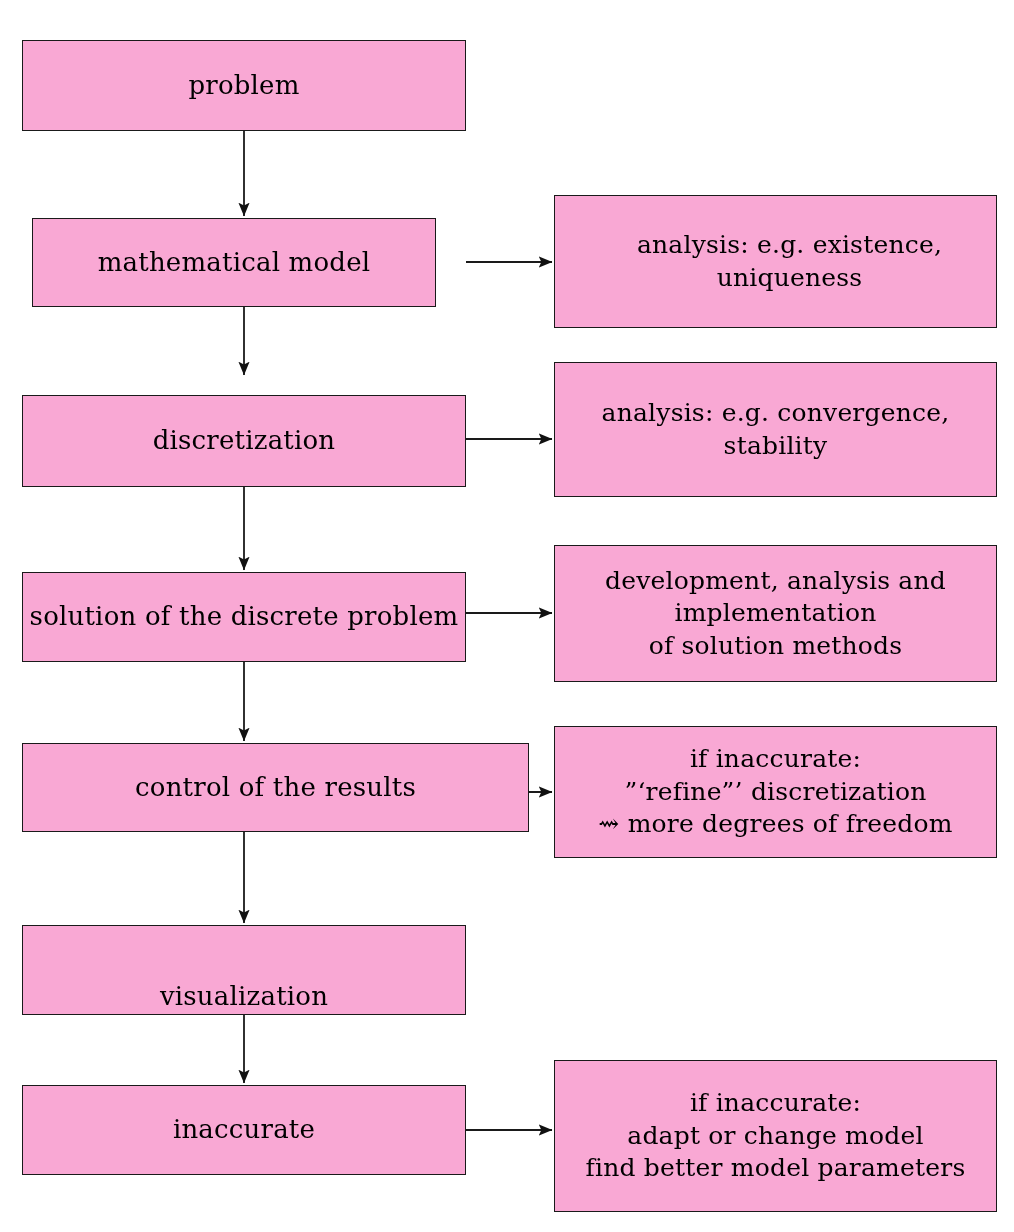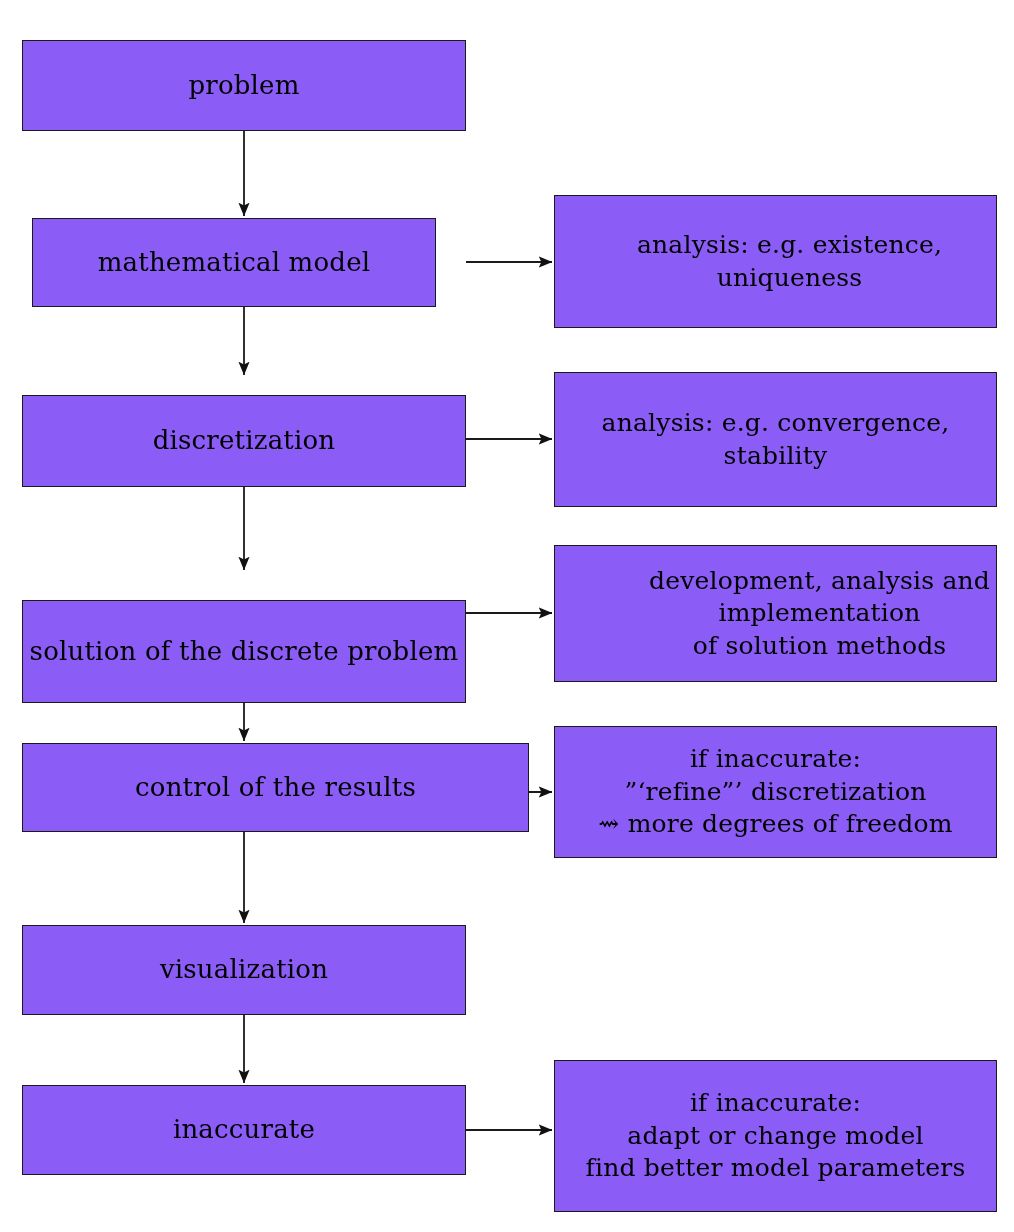--- a/index.html
+++ b/index.html
@@ -12,21 +12,21 @@
     width: 1014px;
     height: 1232px;
     background: #ffffff;
     font-family: "DejaVu Serif", "Liberation Serif", serif;
     overflow: hidden;
   }
   .node {
     position: absolute;
     box-sizing: border-box;
     border: 1.6px solid #1a1a1a;
-    background: #8b5cf6;
+    background: #f9a8d4;
     display: flex;
     align-items: center;
     justify-content: center;
     text-align: center;
   }
   .node .label {
     font-size: 26px;
     line-height: 1.30;
     color: #000000;
     letter-spacing: 0.2px;
@@ -75,41 +75,41 @@
   <div id="node-layer">
       <div class="node" style="left: 22px; top: 40px; width: 444px; height: 91px; border-color: rgb(26, 26, 26);">
         <div class="label" style="color: rgb(0, 0, 0);">problem</div>
       </div>
       <div class="node" style="left: 32px; top: 218px; width: 404px; height: 89px; border-color: rgb(26, 26, 26);">
         <div class="label" style="color: rgb(0, 0, 0);">mathematical model</div>
       </div>
       <div class="node" style="left: 22px; top: 395px; width: 444px; height: 92px; border-color: rgb(26, 26, 26);">
         <div class="label" style="color: rgb(0, 0, 0);">discretization</div>
       </div>
-      <div class="node" style="left: 22px; top: 600px; width: 444px; height: 103px; border-color: rgb(26, 26, 26);">
+      <div class="node" style="left: 22px; top: 572px; width: 444px; height: 90px; border-color: rgb(26, 26, 26);">
         <div class="label" style="color: rgb(0, 0, 0);">solution of the discrete problem</div>
       </div>
       <div class="node" style="left: 22px; top: 743px; width: 507px; height: 89px; border-color: rgb(26, 26, 26);">
         <div class="label" style="color: rgb(0, 0, 0);">control of the results</div>
       </div>
-      <div class="node" style="left: 22px; top: 925px; width: 444px; height: 90px; border-color: rgb(26, 26, 26);">
+      <div class="node" style="left: 22px; top: 925px; width: 444px; height: 90px; border-color: rgb(26, 26, 26); align-items: flex-end;">
         <div class="label" style="color: rgb(0, 0, 0);">visualization</div>
       </div>
       <div class="node" style="left: 22px; top: 1085px; width: 444px; height: 90px; border-color: rgb(26, 26, 26);">
         <div class="label" style="color: rgb(0, 0, 0);">inaccurate</div>
       </div>
       <div class="node annotation" style="left: 554px; top: 195px; width: 443px; height: 133px; border-color: rgb(26, 26, 26); padding-left: 28px;">
         <div class="label" style="color: rgb(0, 0, 0);">analysis: e.g. existence,
 uniqueness</div>
       </div>
-      <div class="node annotation" style="left: 554px; top: 372px; width: 443px; height: 135px; border-color: rgb(26, 26, 26);">
+      <div class="node annotation" style="left: 554px; top: 362px; width: 443px; height: 135px; border-color: rgb(26, 26, 26);">
         <div class="label" style="color: rgb(0, 0, 0);">analysis: e.g. convergence,
 stability</div>
       </div>
-      <div class="node annotation" style="left: 554px; top: 545px; width: 443px; height: 137px; border-color: rgb(26, 26, 26); justify-content: flex-end;">
+      <div class="node annotation" style="left: 554px; top: 545px; width: 443px; height: 137px; border-color: rgb(26, 26, 26);">
         <div class="label" style="color: rgb(0, 0, 0);">development, analysis and
 implementation
 of solution methods</div>
       </div>
       <div class="node annotation" style="left: 554px; top: 726px; width: 443px; height: 132px; border-color: rgb(26, 26, 26);">
         <div class="label" style="color: rgb(0, 0, 0);">if inaccurate:
 ”‘refine”’ discretization
 ⇝ more degrees of freedom</div>
       </div>
       <div class="node annotation" style="left: 554px; top: 1060px; width: 443px; height: 152px; border-color: rgb(26, 26, 26);">

